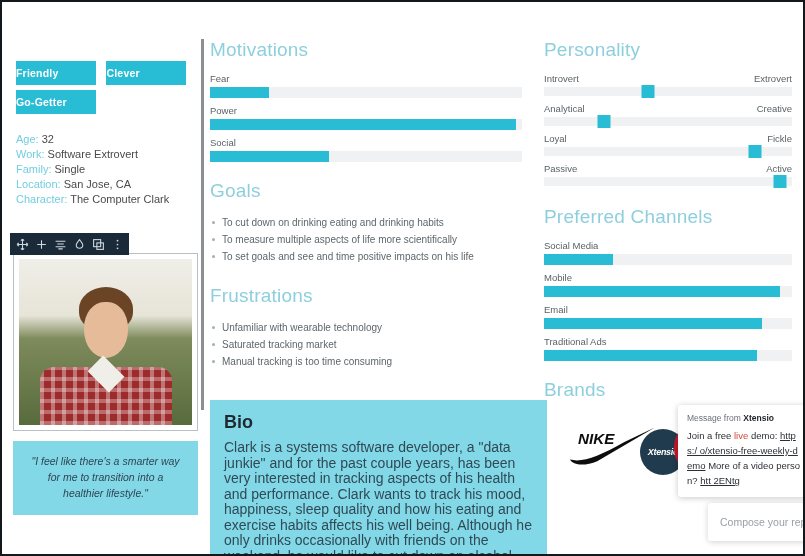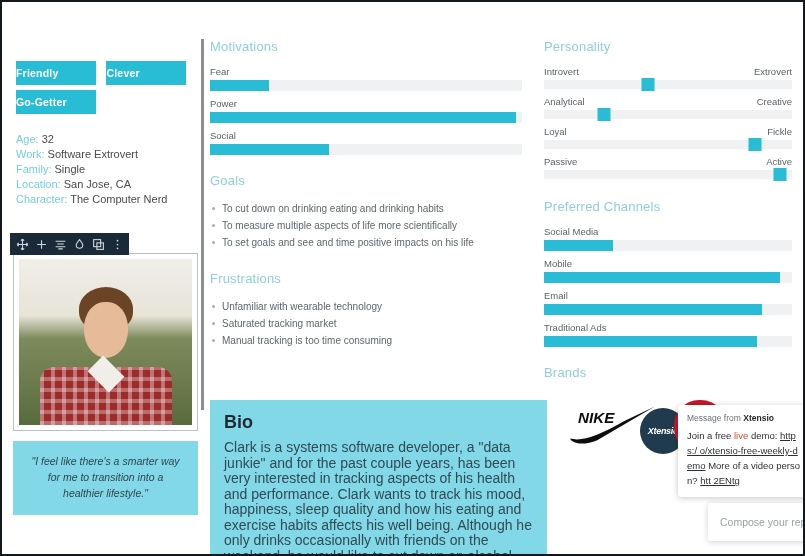--- a/index.html
+++ b/index.html
@@ -168,21 +168,21 @@
     width: 312px;
   }
   
   #col-right {
     position: absolute;
     left: 542px; top: 37px;
     width: 248px;
   }
 
   h2.sec {
-    font-size: 13px;
+    font-size: 19px;
     font-weight: normal;
     color: #8ecfdd;
     letter-spacing: 0.2px;
     margin-bottom: 12px;
   }
 
   
   .bar-label {
     font-size: 9.5px;
     color: #5b6266;
@@ -384,21 +384,21 @@
       <div class="row">
         <span class="k">Family:</span>
         <span>Single</span>
       </div>
       <div class="row">
         <span class="k">Location:</span>
         <span>San Jose, CA</span>
       </div>
       <div class="row">
         <span class="k">Character:</span>
-        <span>The Computer Nerd</span>
+        <span>The Computer Clark</span>
       </div>
     </div>
 
     <div id="elem-toolbar">
       <span class="ti">
         <svg width="13" height="13" viewBox="0 0 24 24" fill="none" stroke="currentColor" stroke-width="2">
           <path d="M12 2v20M2 12h20M12 2l-3 3M12 2l3 3M12 22l-3-3M12 22l3-3M2 12l3-3M2 12l3 3M22 12l-3-3M22 12l-3 3"></path>
         </svg>
       </span>
       <span class="ti">

